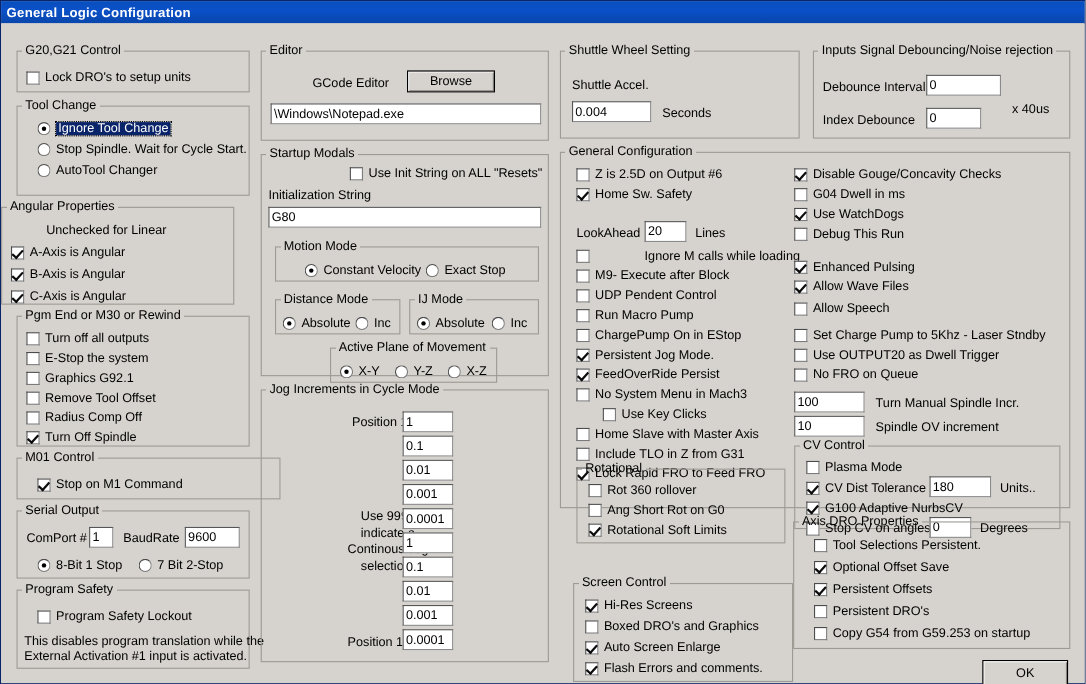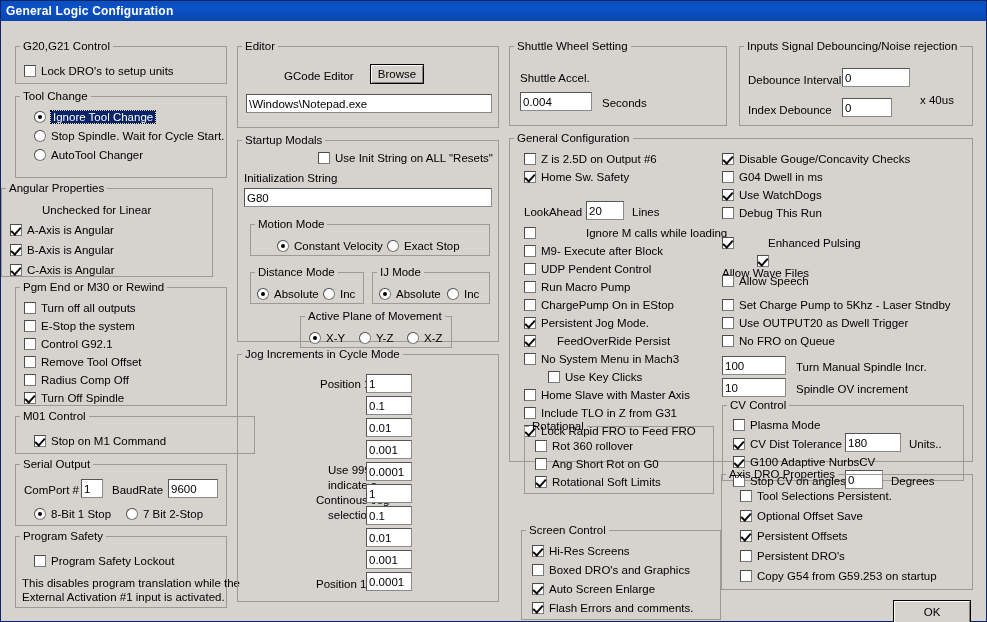--- a/index.html
+++ b/index.html
@@ -182,21 +182,21 @@
       <div class="cb" style="left:8px; top:9px;">
         <span class="box"></span>
         <span>Turn off all outputs</span>
       </div>
       <div class="cb" style="left:8px; top:27px;">
         <span class="box"></span>
         <span>E-Stop the system</span>
       </div>
       <div class="cb" style="left:8px; top:45px;">
         <span class="box"></span>
-        <span>Control G92.1</span>
+        <span>Graphics G92.1</span>
       </div>
       <div class="cb" style="left:8px; top:63px;">
         <span class="box"></span>
         <span>Remove Tool Offset</span>
       </div>
       <div class="cb" style="left:8px; top:81px;">
         <span class="box"></span>
         <span>Radius Comp Off</span>
       </div>
       <div class="cb" style="left:8px; top:99px;">
@@ -235,21 +235,21 @@
         <span class="box"></span>
         <span>Program Safety Lockout</span>
       </div>
       <div class="lbl" style="left:6px; top:35px;">This disables program translation while the</div>
       <div class="lbl" style="left:6px; top:49px;">External Activation #1 input is activated.</div>
     </fieldset>
 
     <fieldset style="left:236px; top:18px; width:262px; height:88px;">
       <legend>Editor</legend>
       <div class="lbl" style="left:46px; top:18px;">GCode Editor</div>
-      <div class="btn" style="left:132px; top:12px; width:54px;">
+      <div class="btn" style="left:132px; top:12px; width:80px;">
         <span>Browse</span>
       </div>
       <input class="txt" style="left: 8px; top: 42px; width: 246px;" value="\Windows\Notepad.exe">
     </fieldset>
 
     <fieldset style="left:236px; top:112px; width:262px; height:208px;">
       <legend>Startup Modals</legend>
       <div class="cb" style="left:80px; top:6px;">
         <span class="box"></span>
         <span>Use Init String on ALL  "Resets"</span>
@@ -378,21 +378,21 @@
           <span>Run Macro Pump</span>
         </div>
       <div class="cb" style="left:14px; top:155px;">
           <span class="box"></span>
           <span>ChargePump On in EStop</span>
         </div>
       <div class="cb" style="left:14px; top:173px;">
           <span class="box checked"></span>
           <span>Persistent Jog Mode.</span>
         </div>
-      <div class="cb" style="left:14px; top:191px;gap:16px;">
+      <div class="cb" style="left:14px; top:191px;">
           <span class="box checked"></span>
           <span>FeedOverRide Persist</span>
         </div>
       <div class="cb" style="left:14px; top:209px;">
           <span class="box"></span>
           <span>No System Menu in Mach3</span>
         </div>
       <div class="cb" style="left:14px; top:227px;padding-left:24px;">
           <span class="box"></span>
           <span>Use Key Clicks</span>
@@ -419,25 +419,25 @@
           <span>G04 Dwell in ms</span>
         </div>
       <div class="cb" style="left:212px; top:45px;">
           <span class="box checked"></span>
           <span>Use WatchDogs</span>
         </div>
       <div class="cb" style="left:212px; top:63px;">
           <span class="box"></span>
           <span>Debug This Run</span>
         </div>
-      <div class="cb" style="left:212px; top:93px;gap:29px;">
+      <div class="cb" style="left:212px; top:93px;">
           <span class="box checked"></span>
           <span>Enhanced Pulsing</span>
         </div>
-      <div class="cb" style="left:212px; top:111px;flex-direction:column;">
+      <div class="cb" style="left:212px; top:111px;">
           <span class="box checked"></span>
           <span>Allow Wave Files</span>
         </div>
       <div class="cb" style="left:212px; top:131px;">
           <span class="box"></span>
           <span>Allow Speech</span>
         </div>
       <div class="cb" style="left:212px; top:155px;">
           <span class="box"></span>
           <span>Set Charge Pump to 5Khz   - Laser Stndby</span>

